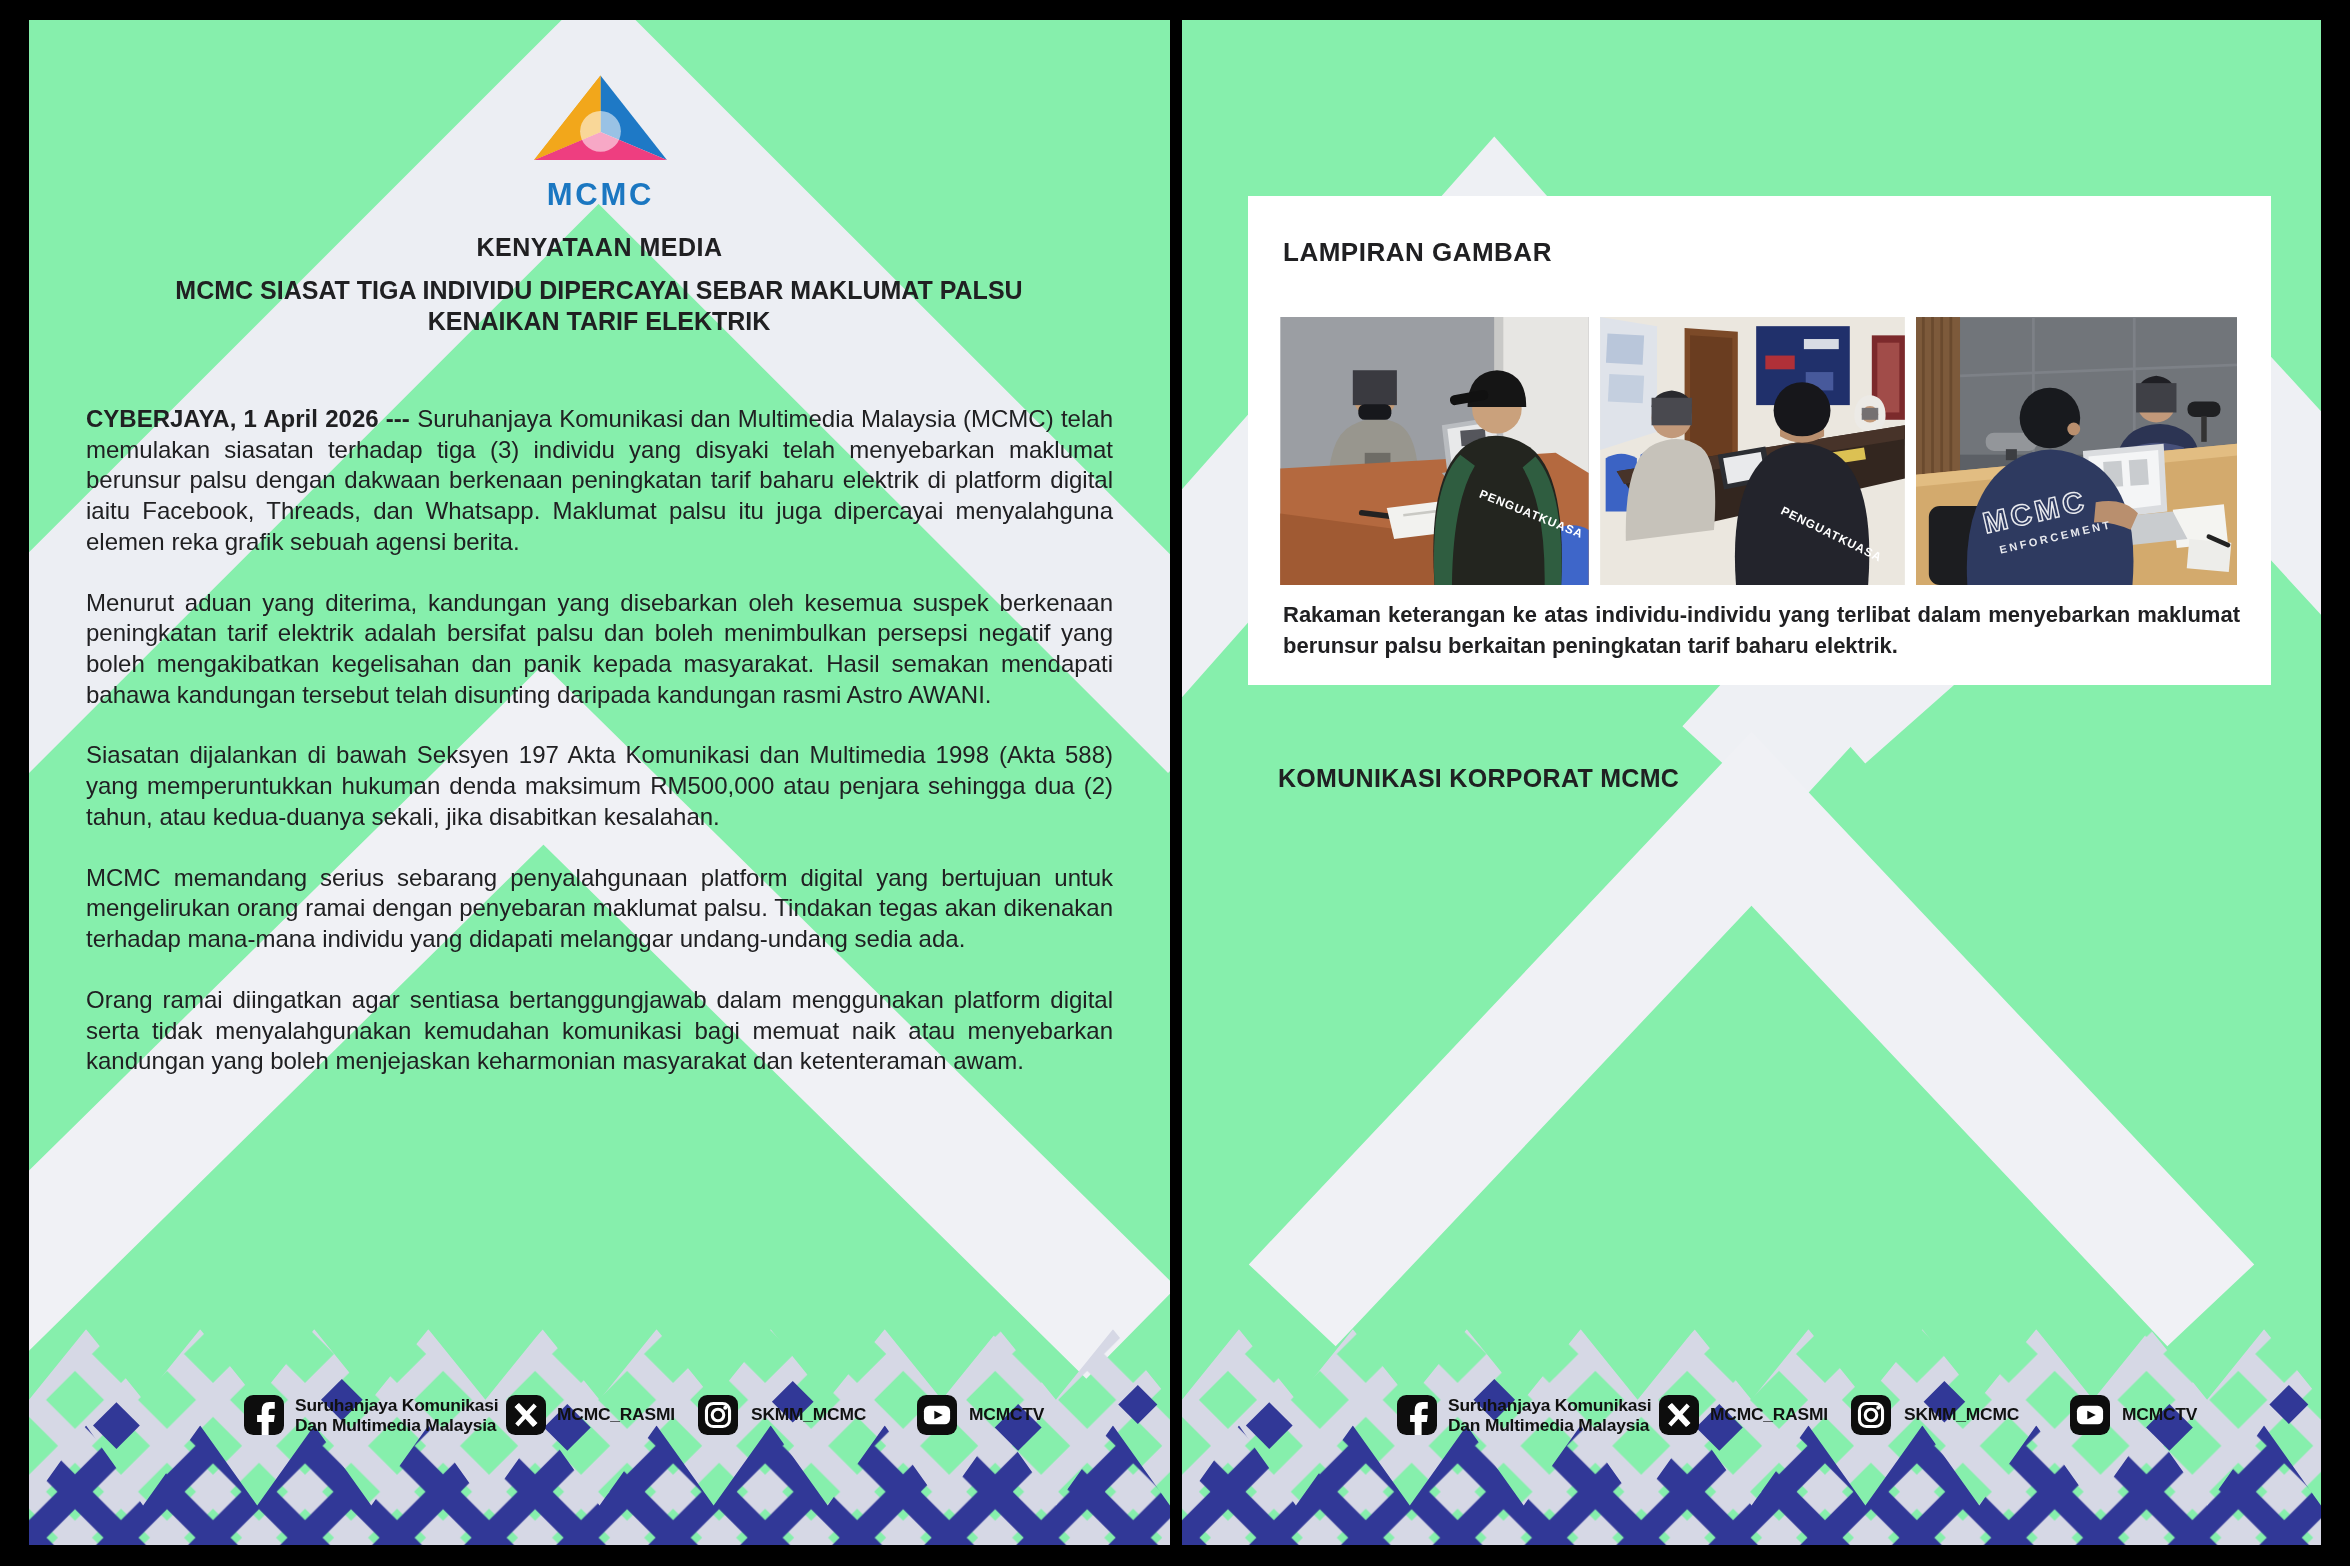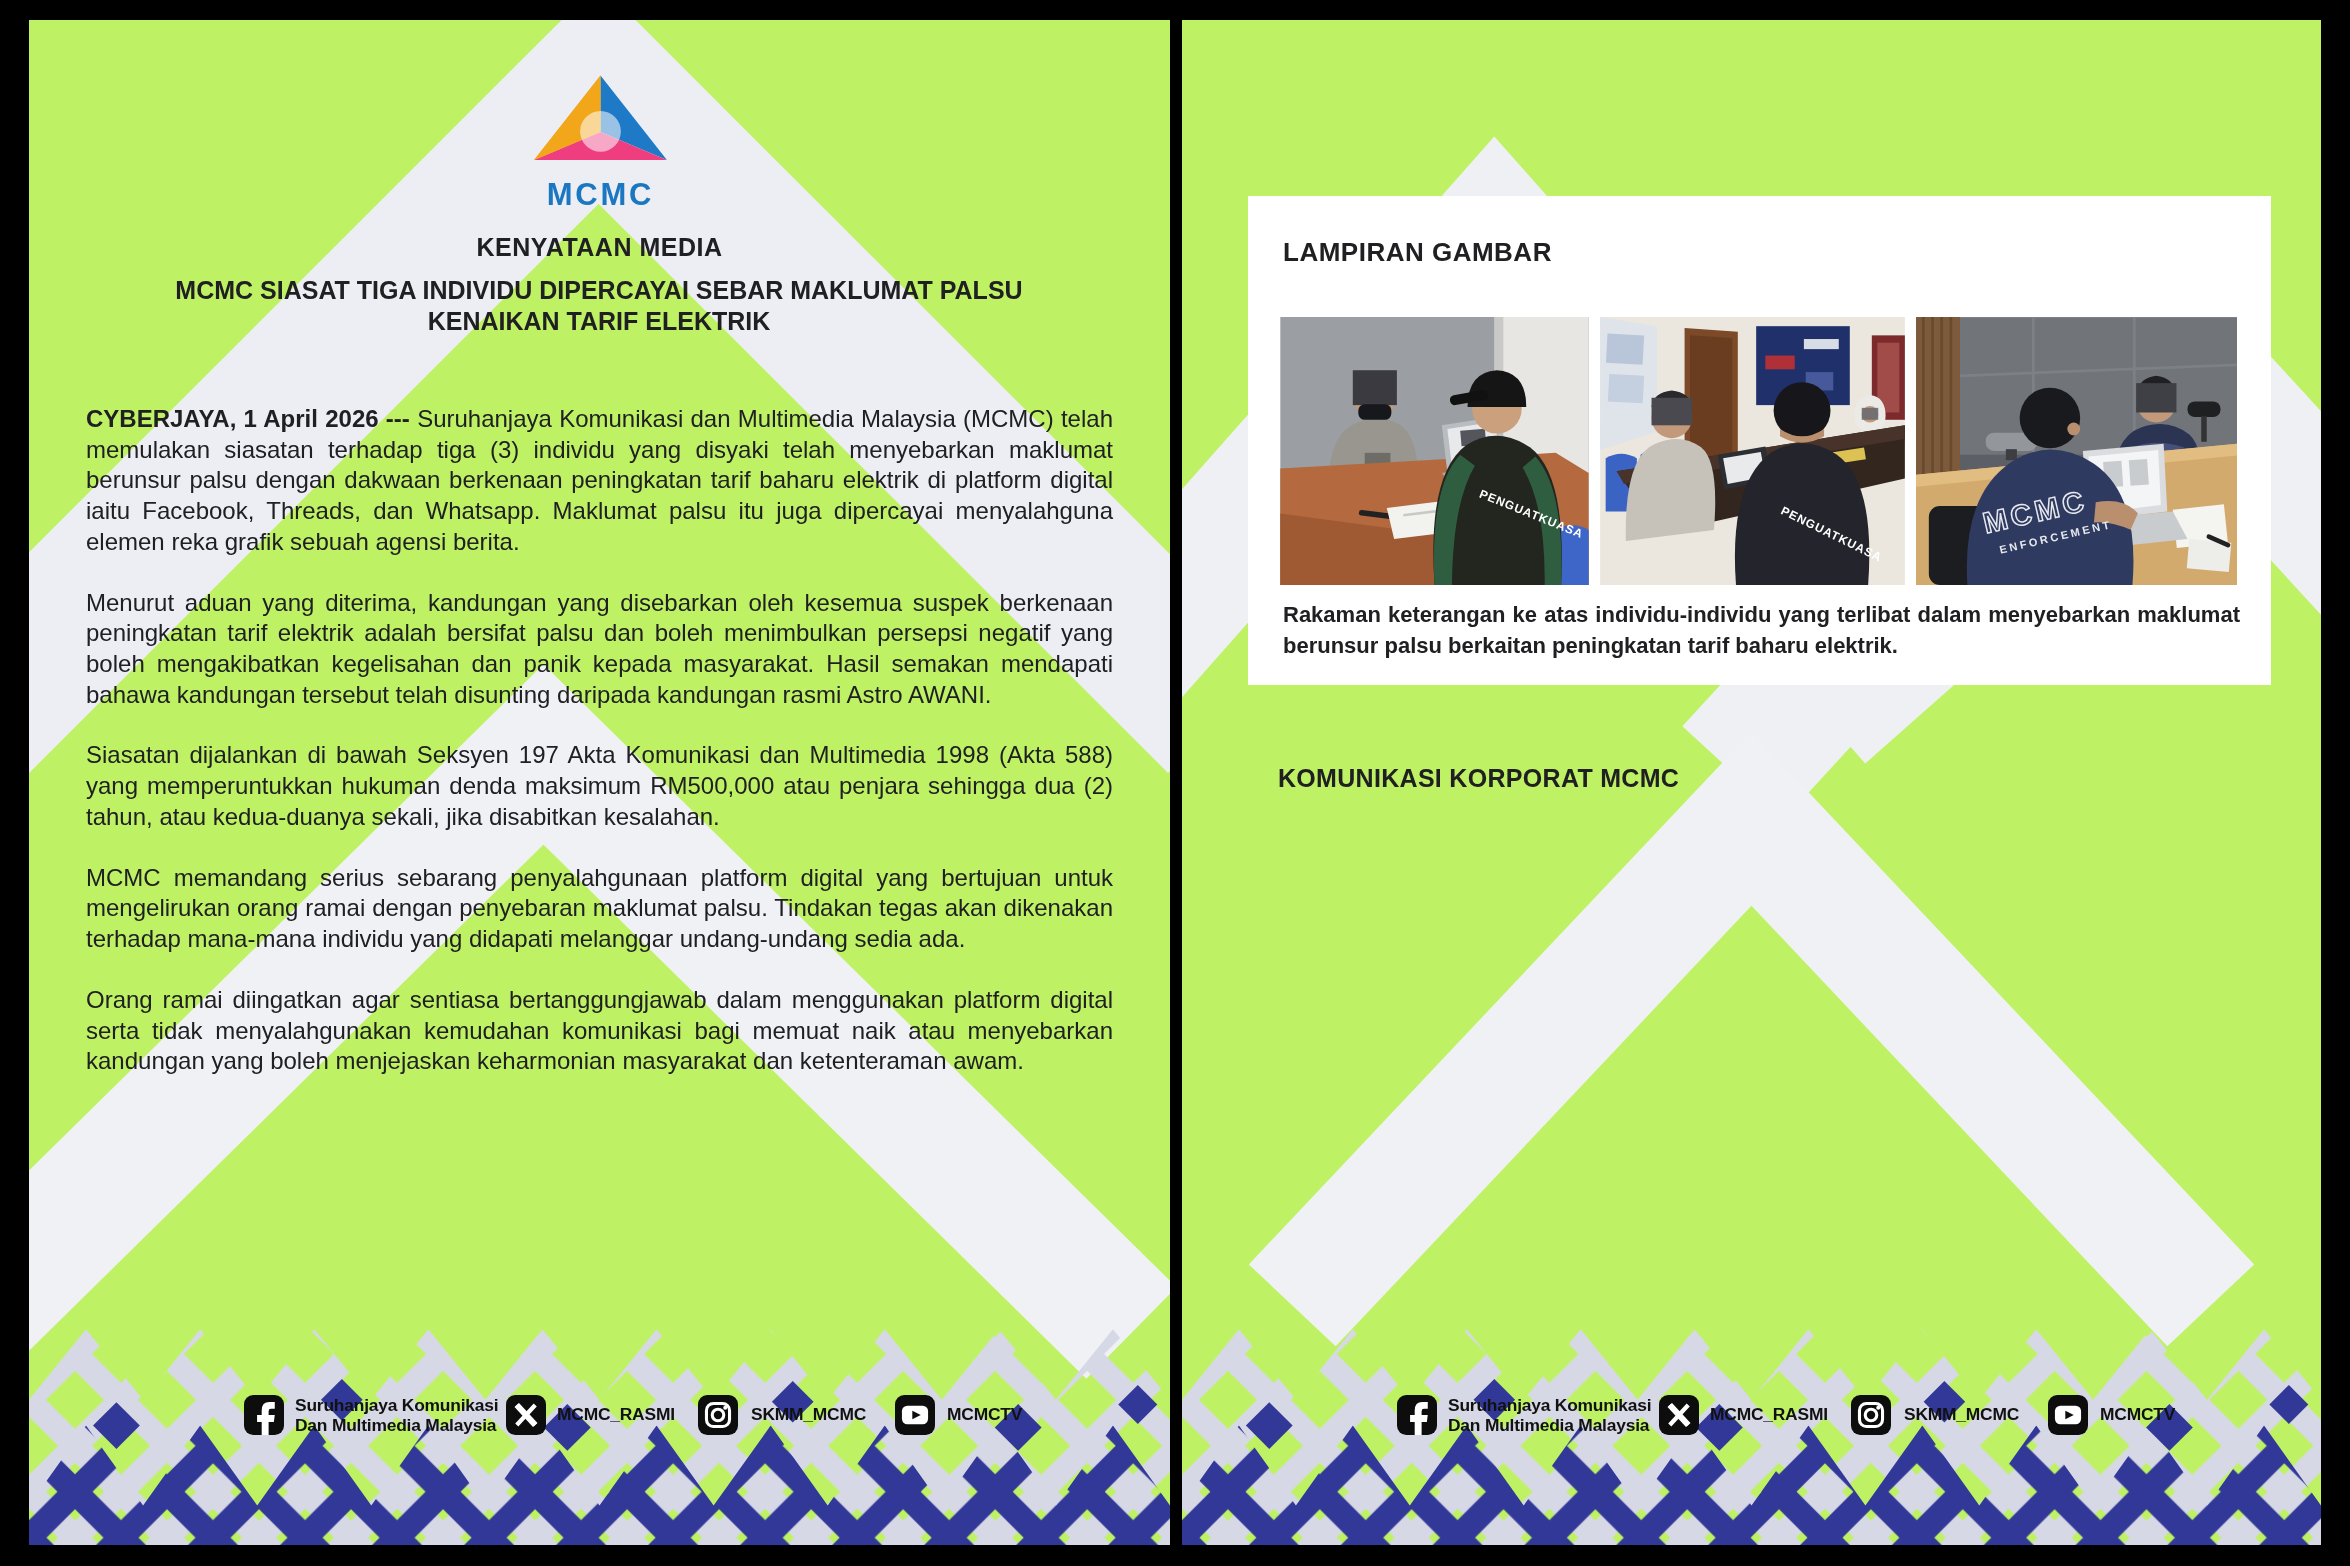--- a/index.html
+++ b/index.html
@@ -1,18 +1,18 @@
 <!DOCTYPE html>
 <html style="font-size:14.7px"><head>
 <meta charset="utf-8">
 <style>
   html,body{margin:0;padding:0;background:#000;}
   .canvas{position:relative;width:2351px;height:1567px;background:#000;overflow:hidden;
           font-family:"Liberation Sans",sans-serif;color:#202022;}
-  .page{position:absolute;top:20px;height:1525px;background:#bef264;overflow:hidden;}
+  .page{position:absolute;top:20px;height:1525px;background:#86efac;overflow:hidden;}
   .page-left{left:29px;width:1141px;}
   .page-right{left:1182px;width:1139px;}
   .wm{position:absolute;inset:0;width:100%;height:100%;}
 
   
   .logo{position:absolute;left:496px;top:46px;width:151px;text-align:center;}
   .logo-word{margin-top:1.8px;font-size:31px;font-weight:bold;color:#1b77c1;letter-spacing:2.8px;line-height:1;}
   .kicker{position:absolute;left:0;top:213px;width:100%;text-align:center;
           font-size:25px;font-weight:bold;letter-spacing:0.5px;}
   .doc-title{position:absolute;left:64px;top:255px;width:1012px;text-align:center;
@@ -25,21 +25,21 @@
   
   .band{position:absolute;left:0;bottom:0;width:100%;height:237px;}
   .social{position:absolute;left:0;top:1357px;width:100%;height:83px;padding-left:36px;}
   .social-item{position:absolute;top:18.4px;height:40px;}
   .sicon{display:block;width:40px;height:40px;}
   .slabel{position:absolute;top:50%;transform:translateY(-50%);white-space:nowrap;
           font-size:17.4px;font-weight:bold;color:#111;line-height:1.1;letter-spacing:-0.2px;}
   .fb-group{left:215px;} .fb-group .slabel{left:51px;}
   .x-group{left:477px;}  .x-group .slabel{left:51px;}
   .ig-group{left:669px;} .ig-group .slabel{left:53px;}
-  .yt-group{left:866px;border-radius:15px;} .yt-group .slabel{left:52px;}
+  .yt-group{left:888px;border-radius:15px;} .yt-group .slabel{left:52px;}
 
   
   .whitebox{position:absolute;left:66px;top:176px;width:1023px;height:489px;background:#fff;}
   .section-heading{position:absolute;left:101px;top:217px;font-size:26px;font-weight:bold;letter-spacing:0.5px;}
   .photo{position:absolute;top:297px;height:268px;display:block;}
   .photo-1{left:98px;width:309px;}
   .photo-2{left:418px;width:305px;}
   .photo-3{left:734px;width:321px;}
   .caption{position:absolute;left:101px;top:579px;width:957px;font-size:22px;font-weight:bold;
           line-height:1.42;text-align:justify;}

